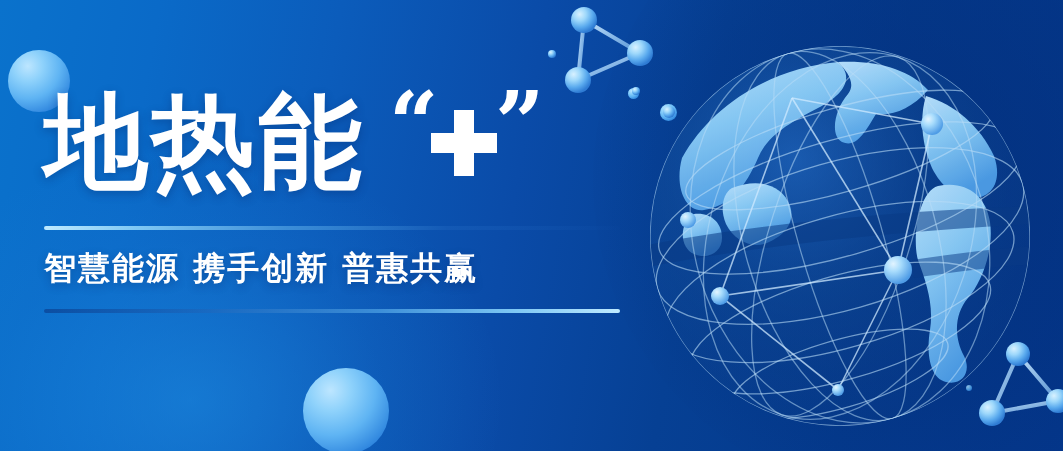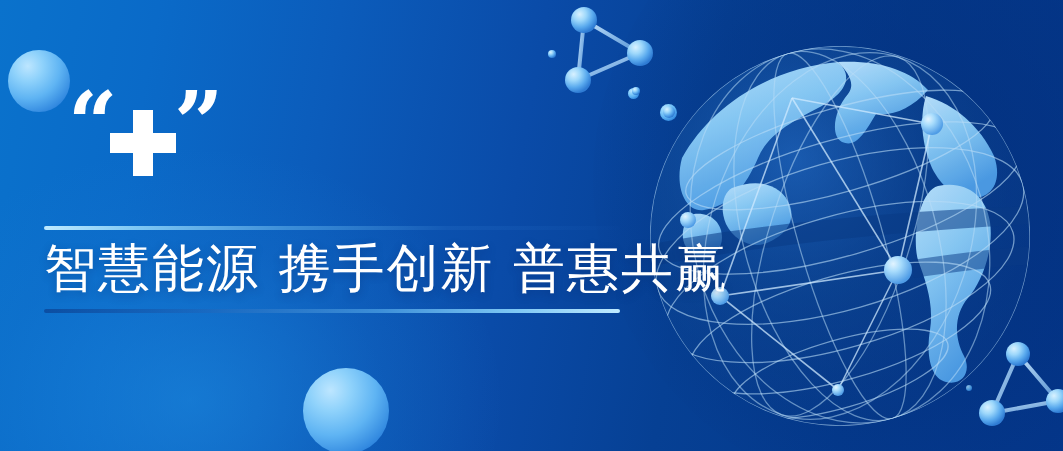--- a/index.html
+++ b/index.html
@@ -178,23 +178,23 @@
         rgba(10,60,140,0.65) 0%,
         rgba(30,100,185,0.55) 28%,
         #3c8ed8 58%,
         #7fc8f4 82%,
         #bfeaff 100%);
   }
 
   .tagline {
     margin-top: 14px;
     color: #ffffff;
-    font-size: 52px;
+    font-size: 32px;
     line-height: 48px;
-    font-weight: 400;
+    font-weight: 700;
     letter-spacing: 2px;
     white-space: nowrap;
     font-family: "DejaVu Sans", "Liberation Sans", sans-serif;
     text-shadow: 0 3px 9px rgba(0, 30, 90, 0.30);
   }
 </style>
 </head>
 <body>
 
 <div class="banner">
@@ -323,20 +323,21 @@
         <circle cx="78" cy="258" r="9" fill="url(#gNodeGrad)"></circle>
         <circle cx="46" cy="182" r="8" fill="url(#gNodeGrad)"></circle>
         <circle cx="196" cy="352" r="6" fill="url(#gNodeGrad)"></circle>
       </g>
     </svg>
   </div>
 
   <div class="textblock">
 
     <div class="title-row">
+      <div class="title-main">地热能</div>
 
       <div class="title-plus">
         <span class="quote-mark quote-open">“</span>
         <span class="plus-sign"></span>
         <span class="quote-mark quote-close">”</span>
       </div>
     </div>
 
 
     <div class="divider divider-top"></div>

